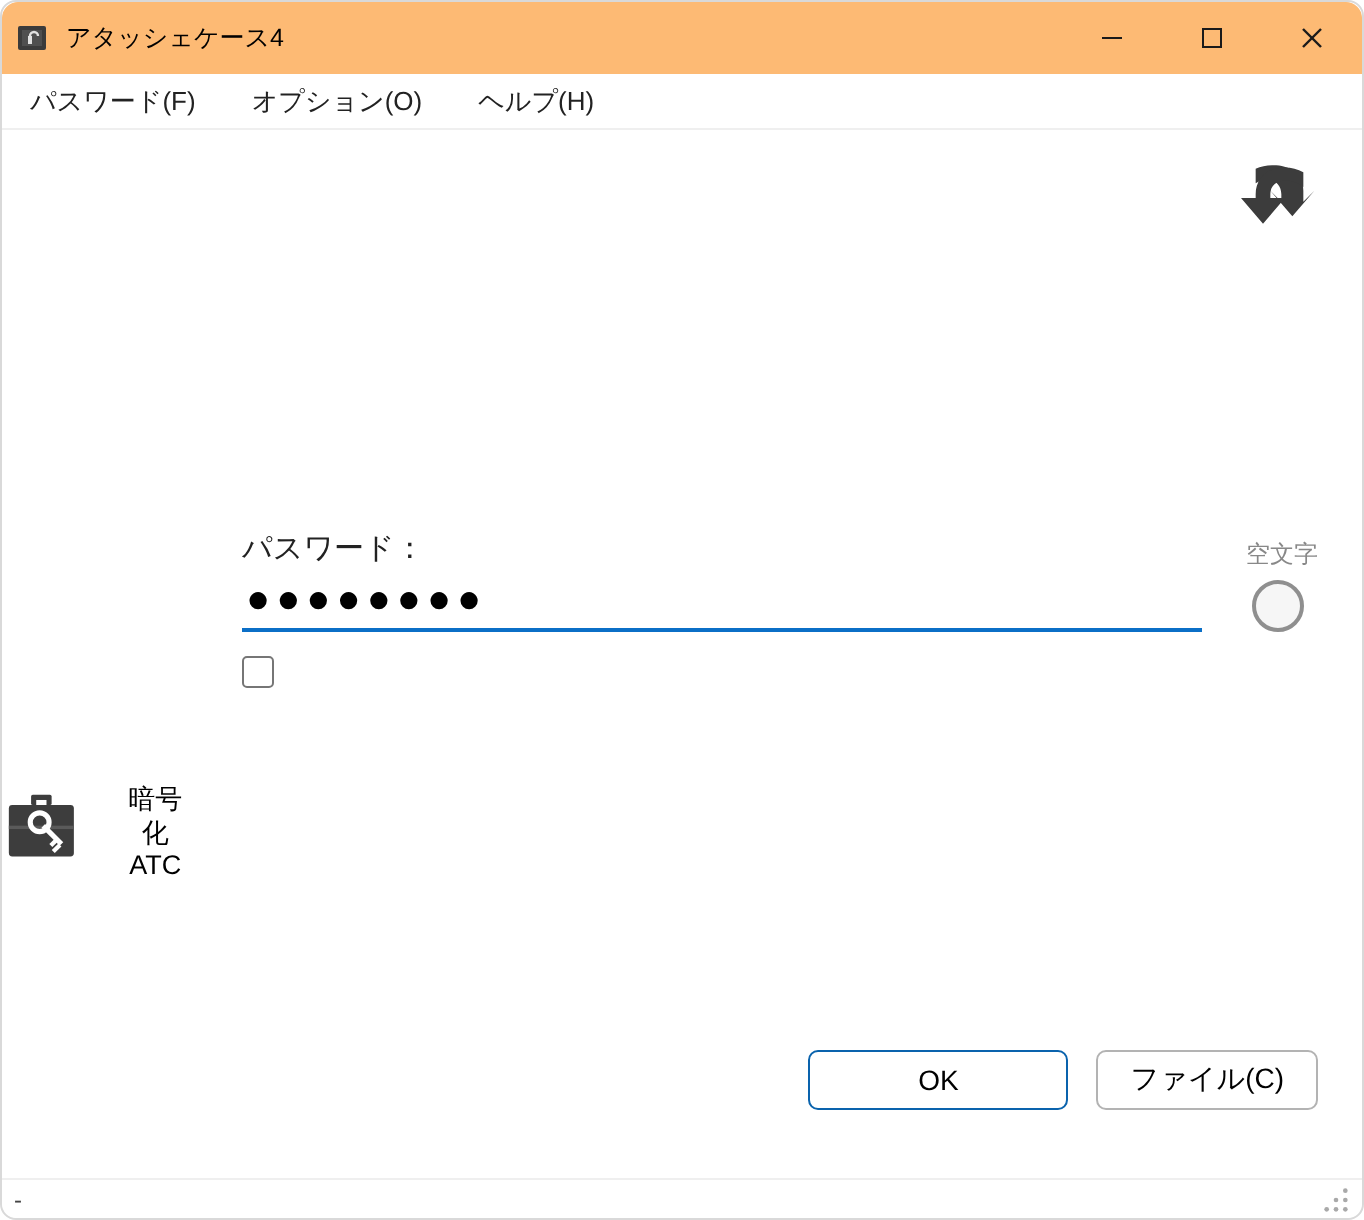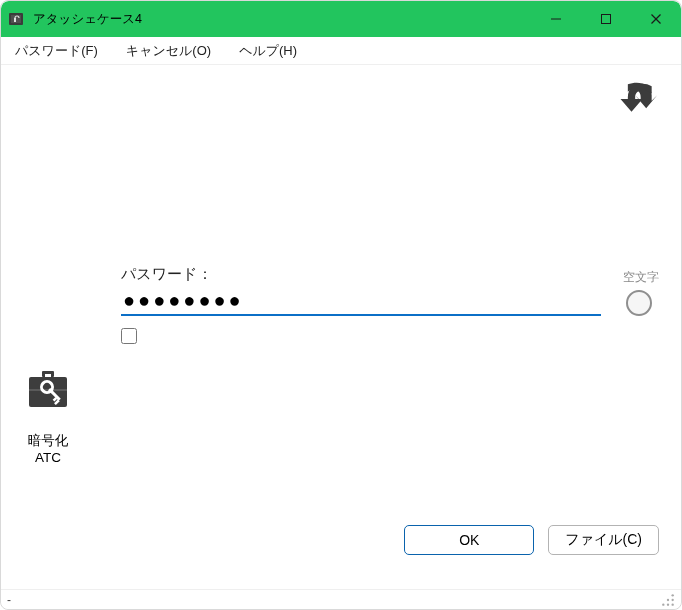--- a/index.html
+++ b/index.html
@@ -13,21 +13,21 @@
       border-radius: 8px;
       display: flex;
       flex-direction: column;
     }
     
     .titlebar {
       height: 36px;
       display: flex;
       align-items: center;
       padding-left: 8px;
-      background: #22c55e;
+      background: #fdba74;
       border-top-left-radius: 8px;
       border-top-right-radius: 8px;
     }
     .titlebar .app-icon {
       width: 16px; height: 16px;
       margin-right: 8px;
       display: inline-flex;
       align-items: center; justify-content: center;
     }
     .titlebar .title-text { font-size: 12.5px; color: #000; }
@@ -60,21 +60,21 @@
     
     .content {
       flex: 1;
       display: flex;
       position: relative;
       background: #fff;
     }
     .sidebar {
       width: 94px;
       display: flex;
-      flex-direction: column;
+      flex-direction: row;
       align-items: center;
       justify-content: center;
       gap: 20px;
       padding-top: 180px;
     }
     .sidebar .mode-icon { width: 46px; height: 46px; }
     .sidebar .mode-label { font-size: 13.5px; text-align: center; line-height: 1.25; }
     .main {
       flex: 1;
       position: relative;
@@ -206,21 +206,21 @@
       <svg viewBox="0 0 12 12">
         <line x1="1.5" y1="1.5" x2="10.5" y2="10.5" stroke="#1a1a1a" stroke-width="1.2"></line>
         <line x1="10.5" y1="1.5" x2="1.5" y2="10.5" stroke="#1a1a1a" stroke-width="1.2"></line>
       </svg>
     </div>
   </div>
 </div>
 
 <div class="menubar">
   <span class="menu-item">パスワード(F)</span>
-  <span class="menu-item">キャンセル(O)</span>
+  <span class="menu-item">オプション(O)</span>
   <span class="menu-item">ヘルプ(H)</span>
 </div>
 
 <div class="content">
 
   <div class="sidebar">
     <span class="mode-icon">
       <svg viewBox="0 0 46 46">
 
         <rect x="17" y="4" width="12" height="6" rx="1" fill="#3d3d3d"></rect>

